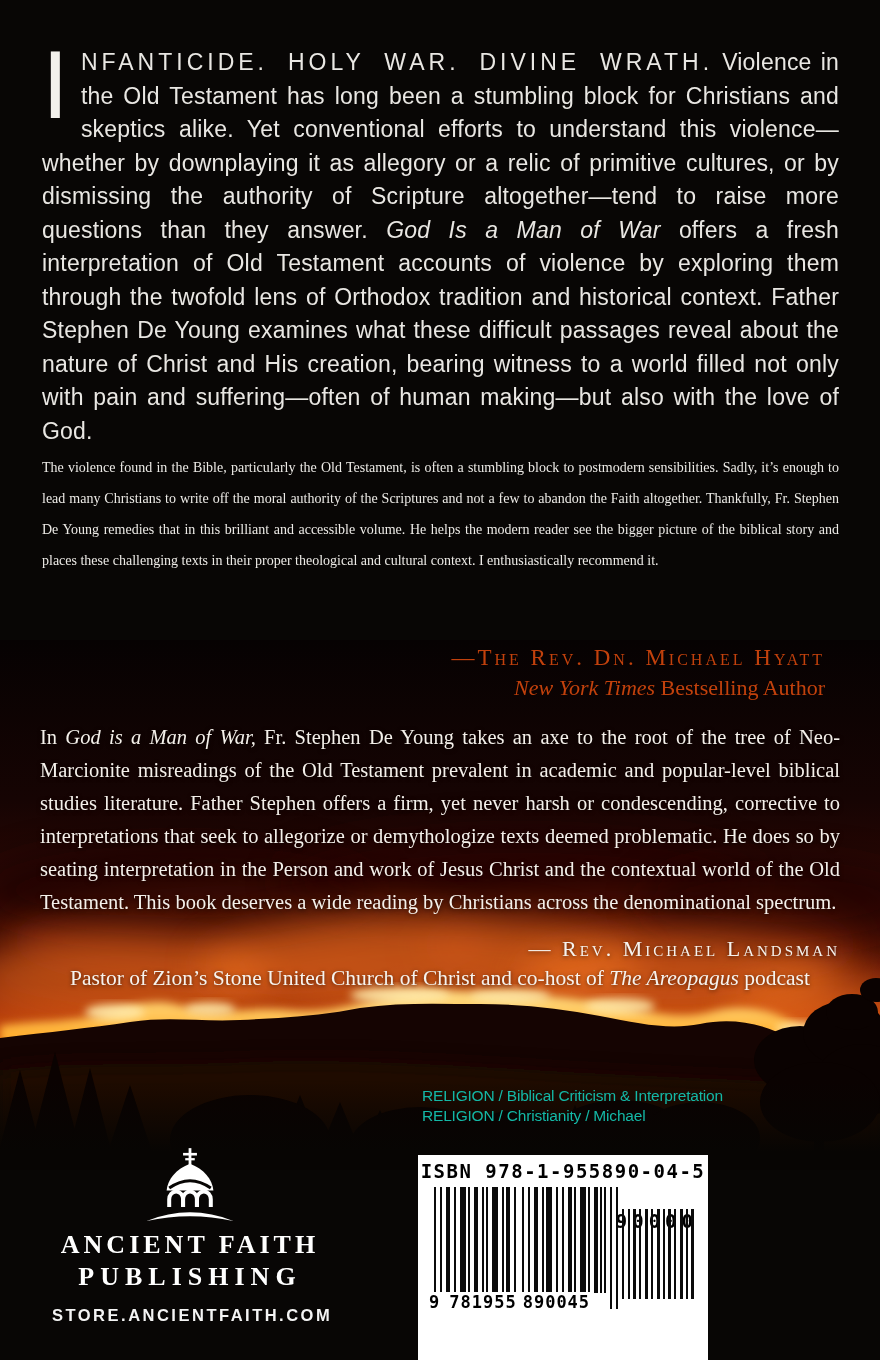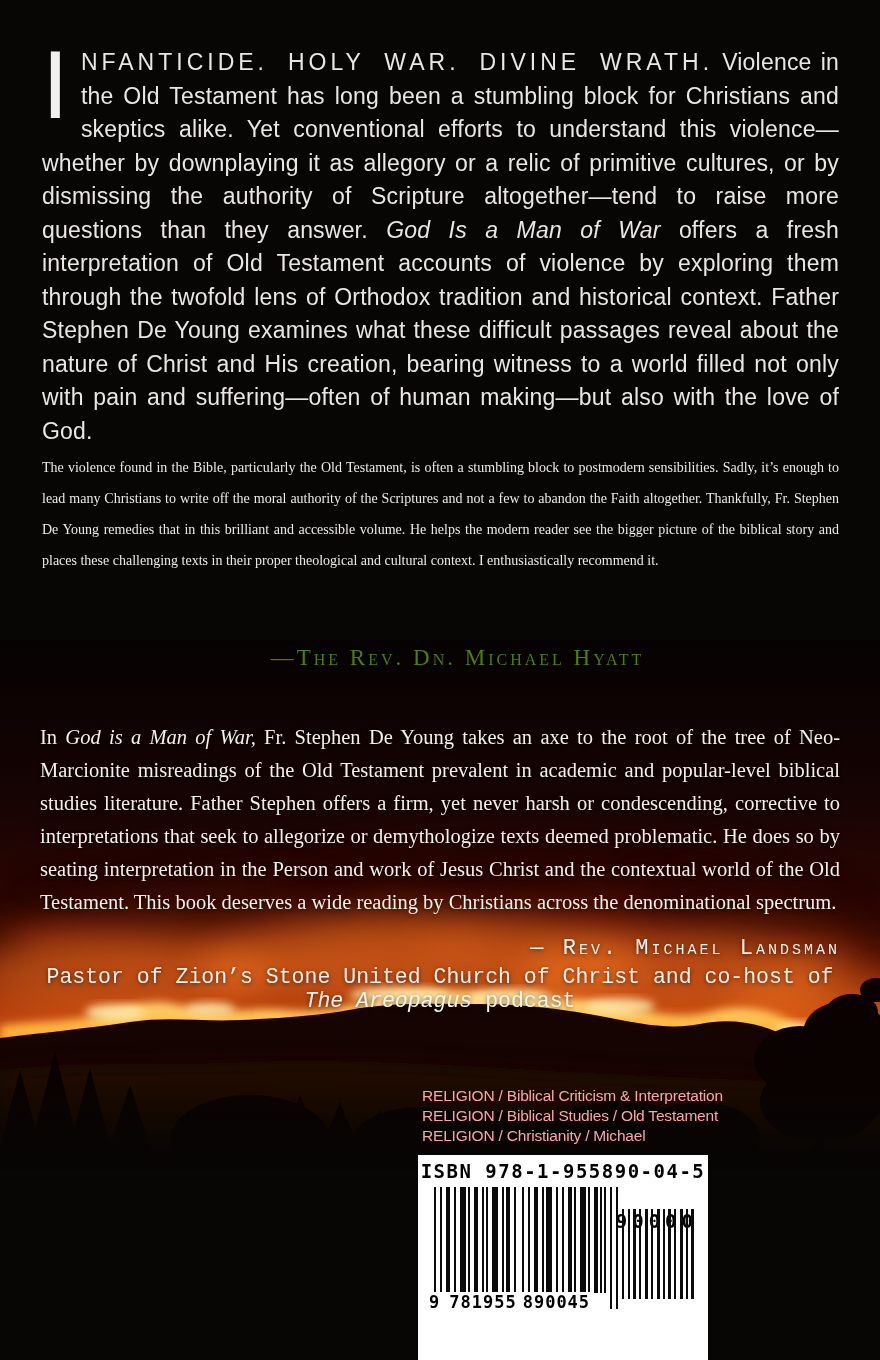--- a/index.html
+++ b/index.html
@@ -10,40 +10,40 @@
   .p1{position:absolute;left:42px;top:46px;width:797px;color:#e9e7e3;
       font-family:"Liberation Sans",sans-serif;font-size:23px;line-height:33.5px;
       text-align:justify;letter-spacing:.2px;word-spacing:1px;z-index:2;}
   .dropcap{float:left;font-size:96px;line-height:.72;padding:4px 12px 0 0;color:#f2f0ec;}
   .lead{letter-spacing:4px;word-spacing:8px;}
 
   
   .p2{position:absolute;left:42px;top:452px;width:797px;color:#edebe7;
       font-family:"Liberation Serif",serif;font-size:14px;line-height:31px;
       text-align:justify;z-index:2;}
-  .attr1{position:absolute;left:59px;top:645px;width:797px;text-align:center;
-         font-family:"Liberation Serif",serif;color:#4d7c0f;z-index:2;}
+  .attr1{position:absolute;left:28px;top:645px;width:797px;text-align:right;
+         font-family:"Liberation Serif",serif;color:#c2410c;z-index:2;}
   .attr-name{font-size:23px;letter-spacing:3px;font-variant:small-caps;}
   .attr-credit{font-size:22px;margin-top:4px;}
 
   
   .p3{position:absolute;left:40px;top:721px;width:800px;color:#f4f0ea;
       font-family:"Liberation Serif",serif;font-size:20.5px;line-height:33px;
       text-align:justify;z-index:2;text-shadow:0 1px 4px rgba(0,0,0,.55);}
   .attr2{position:absolute;left:40px;top:936px;width:800px;text-align:right;
-         font-family:Liberation Mono, monospace;color:#f6f3ee;z-index:2;
+         font-family:Liberation Serif, serif;color:#f6f3ee;z-index:2;
          text-shadow:0 1px 4px rgba(0,0,0,.6);}
   .attr2 .attr-name{font-size:22px;}
   .attr2 .attr-credit{font-size:21.5px;text-align:center;}
 
   
   .landscape{position:absolute;left:0;top:640px;width:880px;height:530px;z-index:1;}
 
   
-  .categories{position:absolute;left:422px;top:1086px;z-index:3;color:#fca5a5;
+  .categories{position:absolute;left:422px;top:1086px;z-index:3;color:#14b8a6;
               font-family:"Liberation Sans",sans-serif;font-size:15.5px;line-height:20px;
               letter-spacing:-.2px;}
 
   
   .barcode-box{position:absolute;left:418px;top:1155px;width:290px;height:215px;
                background:#fff;z-index:3;color:#000;}
   .isbn{position:absolute;top:5px;left:0;right:0;text-align:center;
         font-family:"DejaVu Sans Mono",monospace;font-weight:bold;font-size:19px;letter-spacing:1.5px;}
   .price{position:absolute;top:28px;right:10px;
          font-family:"DejaVu Sans Mono",monospace;font-weight:bold;font-size:19px;letter-spacing:5px;margin-top:27px;}
@@ -163,33 +163,33 @@
 
   <section class="p1">
     <span class="dropcap">I</span><span class="lead">NFANTICIDE. HOLY WAR. DIVINE WRATH.</span><span> Violence in the Old Testament has long been a stumbling block for Christians and skeptics alike. Yet conventional efforts to understand this violence—whether by downplaying it as allegory or a relic of primitive cultures, or by dismissing the authority of Scripture altogether—tend to raise more questions than they answer. </span><i>God Is a Man of War</i><span> offers a fresh interpretation of Old Testament accounts of violence by exploring them through the twofold lens of Orthodox tradition and historical context. Father Stephen De Young examines what these difficult passages reveal about the nature of Christ and His creation, bearing witness to a world filled not only with pain and suffering—often of human making—but also with the love of God.</span>
   </section>
 
   <section class="p2">
     <span>The violence found in the Bible, particularly the Old Testament, is often a stumbling block to postmodern sensibilities. Sadly, it’s enough to lead many Christians to write off the moral authority of the Scriptures and not a few to abandon the Faith altogether. Thankfully, Fr. Stephen De Young remedies that in this brilliant and accessible volume. He helps the modern reader see the bigger picture of the biblical story and places these challenging texts in their proper theological and cultural context. I enthusiastically recommend it.</span>
   </section>
   <div class="attr1">
     <div class="attr-name">—The Rev. Dn. Michael Hyatt</div>
+    <div class="attr-credit"><i>New York Times</i><span> Bestselling Author</span></div>
   </div>
 
   <section class="p3">
     <span>In </span><i>God is a Man of War,</i><span> Fr. Stephen De Young takes an axe to the root of the tree of Neo-Marcionite misreadings of the Old Testament prevalent in academic and popular-level biblical studies literature. Father Stephen offers a firm, yet never harsh or condescending, corrective to interpretations that seek to allegorize or demythologize texts deemed problematic. He does so by seating interpretation in the Person and work of Jesus Christ and the contextual world of the Old Testament. This book deserves a wide reading by Christians across the denominational spectrum.</span>
   </section>
   <div class="attr2">
     <div class="attr-name">— Rev. Michael Landsman</div>
     <div class="attr-credit"><span>Pastor of Zion’s Stone United Church of Christ and co-host of </span><i>The Areopagus</i><span> podcast</span></div>
   </div>
 
   <div class="categories">
     <div>RELIGION / Biblical Criticism &amp; Interpretation</div>
-    <div>RELIGION / Biblical Studies / Old Testament</div>
     <div>RELIGION / Christianity / Michael</div>
   </div>
 
   <div class="barcode-box">
     <div class="isbn">ISBN 978-1-955890-04-5</div>
     <div class="price">90000</div>
     <svg class="main-bars" width="184" height="122" viewBox="0 0 184 122">
       <g fill="#0b0b0b">
         <rect x="0" y="0" width="2" height="122"></rect>
           <rect x="6" y="0" width="2" height="122"></rect>
@@ -235,14 +235,34 @@
         <rect x="46" y="0" width="3" height="90"></rect>
           <rect x="52" y="0" width="2" height="90"></rect>
         <rect x="58" y="0" width="3" height="90"></rect>
           <rect x="64" y="0" width="2" height="90"></rect>
         <rect x="69" y="0" width="3" height="90"></rect>
       </g>
     </svg>
     <div class="digits"><span class="d9">9</span><span>781955</span><span>890045</span></div>
   </div>
 
+  <div class="publisher">
+    <svg class="dome" viewBox="0 0 120 96" aria-hidden="true">
+      <g fill="#ffffff">
+        <rect x="58.4" y="2" width="3.2" height="20"></rect>
+        <rect x="52" y="7.5" width="16" height="3"></rect>
+        <rect x="54.5" y="13.5" width="11" height="2.6"></rect>
+      </g>
+      <path d="M60,20 C44,26 34,38 33,51 L87,51 C86,38 76,26 60,20 Z" fill="#ffffff"></path>
+      <path d="M36,48 Q60,31 84,48" stroke="#080605" stroke-width="3.4" fill="none"></path>
+      <g stroke="#ffffff" stroke-width="4.6" fill="none">
+        <path d="M36,70 L36,61 A8,9 0 0 1 52,61 L52,70"></path>
+        <path d="M52,70 L52,61 A8,9 0 0 1 68,61 L68,70"></path>
+        <path d="M68,70 L68,61 A8,9 0 0 1 84,61 L84,70"></path>
+      </g>
+      <path d="M10,86 Q60,66 110,86 Q60,75 10,86 Z" fill="#ffffff"></path>
+    </svg>
+    <div class="pub-name1">ANCIENT FAITH</div>
+    <div class="pub-name2">PUBLISHING</div>
+    <div class="pub-site">STORE.ANCIENTFAITH.COM</div>
+  </div>
 
 </div>
 
 </body></html>

